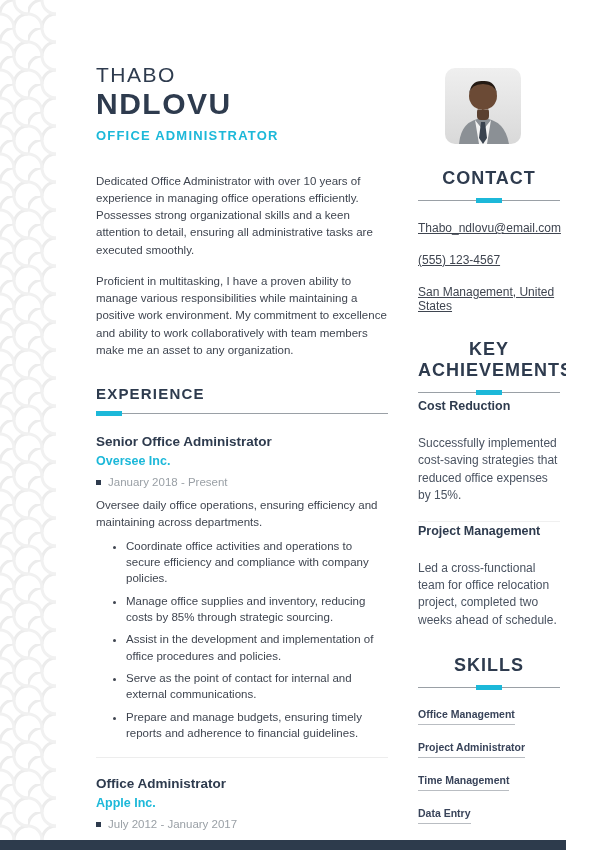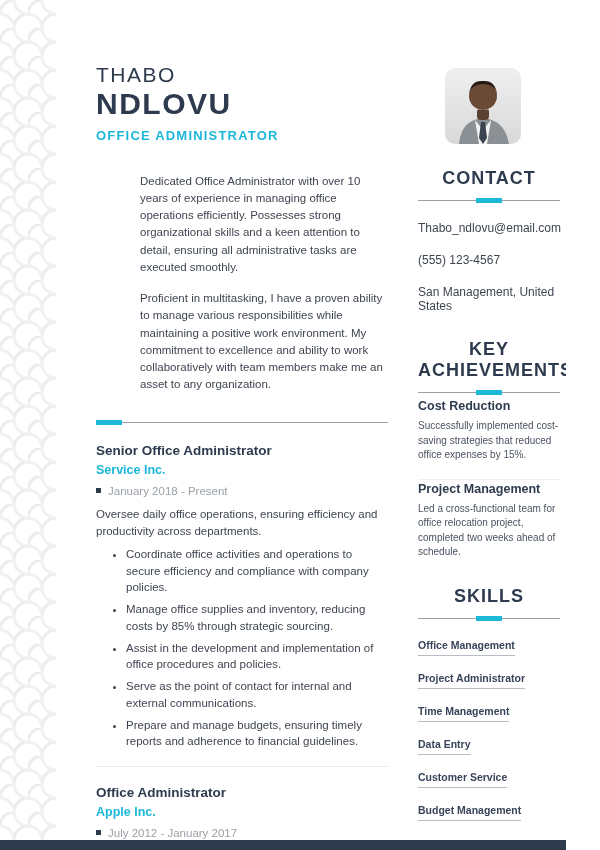--- a/index.html
+++ b/index.html
@@ -10,21 +10,21 @@
   
   .pattern-strip{position:absolute;left:0;top:0;width:56px;height:840px;}
   
   .bottom-bar{position:absolute;left:0;bottom:0;width:600px;height:10px;background:#2d3b4c;}
 
   
   .main-col{position:absolute;left:96px;top:62px;width:292px;}
   .first-name{font-size:21px;letter-spacing:1.5px;font-weight:500;color:#2e3b4e;line-height:1.2;}
   .last-name{font-size:30px;letter-spacing:1.5px;font-weight:800;color:#2e3b4e;line-height:1.15;}
   .job-title-top{font-size:13px;letter-spacing:1.2px;font-weight:700;color:#1cb8d9;margin-top:6px;}
-  .summary{margin-top:30px;margin-left:44px;}
+  .summary{margin-top:30px;}
   .summary p{margin:0 0 14px 0;font-size:11.5px;line-height:1.5;color:#3f4550;}
 
   .section{margin-top:26px;}
   .section-heading{font-size:15px;font-weight:800;letter-spacing:1.2px;color:#2e3b4e;}
   .rule{position:relative;height:5px;margin-top:9px;margin-bottom:4px;}
   .rule .line{position:absolute;left:0;right:0;top:2px;height:1px;background:#9aa0a6;}
   .rule .accent{position:absolute;top:0;width:26px;height:5px;background:#1cb8d9;}
   .rule .accent.left{left:0;}
   .rule .accent.center{left:50%;margin-left:-13px;}
 
@@ -36,23 +36,23 @@
   .date-square{display:inline-block;width:5px;height:5px;background:#2e3b4e;margin-right:7px;}
   .job-desc{font-size:11.5px;line-height:1.5;color:#3f4550;margin-top:9px;}
   ul.bullets{margin:4px 0 0 0;padding-left:30px;}
   ul.bullets li{font-size:11.5px;line-height:1.42;color:#3f4550;margin-top:6px;}
 
   
   .photo{position:absolute;left:445px;top:68px;width:76px;height:76px;border-radius:10px;overflow:hidden;}
   .side-col{position:absolute;left:418px;top:168px;width:142px;}
   .side-heading{font-size:18px;font-weight:800;letter-spacing:1px;color:#2e3b4e;text-align:center;}
   .side-section{margin-bottom:26px;}
-  .contact-item{font-size:12px;color:#3f4550;margin-top:18px;}
+  .contact-item{font-size:12px;color:#3f4550;margin-top:18px;text-decoration:underline;}
   .ach-title{font-size:12.5px;font-weight:800;color:#2e3b4e;margin-top:2px;}
-  .ach-text{font-size:10px;line-height:1.45;color:#4a5361;margin-top:6px;}
+  .ach-text{font-size:12px;line-height:1.45;color:#4a5361;margin-top:22px;}
   .ach-divider{border:none;border-top:1px solid #f0f0f0;margin:16px 0 0 0;}
   .skills-wrap{margin-top:14px;}
   .skill{display:inline-block;font-size:10.5px;font-weight:700;color:#39445a;
     border-bottom:1px solid #b9bdc2;padding-bottom:4px;margin:0 8px 12px 0;}
 </style>
 </head>
 <body>
 
 <div class="page">
 
@@ -93,33 +93,34 @@
     <div class="first-name">THABO</div>
     <div class="last-name">NDLOVU</div>
     <div class="job-title-top">OFFICE ADMINISTRATOR</div>
 
     <div class="summary">
       <p>Dedicated Office Administrator with over 10 years of experience in managing office operations efficiently. Possesses strong organizational skills and a keen attention to detail, ensuring all administrative tasks are executed smoothly.</p>
       <p>Proficient in multitasking, I have a proven ability to manage various responsibilities while maintaining a positive work environment. My commitment to excellence and ability to work collaboratively with team members make me an asset to any organization.</p>
     </div>
 
     <div class="section">
+      <div class="section-heading">EXPERIENCE</div>
       <div class="rule">
         <div class="line"></div>
         <div class="accent left"></div>
       </div>
 
       <div class="job">
         <div class="job-title">Senior Office Administrator</div>
-        <div class="company">Service Inc.</div>
+        <div class="company">Oversee Inc.</div>
         <div class="date-row">
           <span class="date-square"></span>
           <span>January 2018 - Present</span>
         </div>
-        <div class="job-desc">Oversee daily office operations, ensuring efficiency and productivity across departments.</div>
+        <div class="job-desc">Oversee daily office operations, ensuring efficiency and maintaining across departments.</div>
         <ul class="bullets">
           <li>Coordinate office activities and operations to secure efficiency and compliance with company policies.</li>
           <li>Manage office supplies and inventory, reducing costs by 85% through strategic sourcing.</li>
           <li>Assist in the development and implementation of office procedures and policies.</li>
           <li>Serve as the point of contact for internal and external communications.</li>
           <li>Prepare and manage budgets, ensuring timely reports and adherence to financial guidelines.</li>
         </ul>
       </div>
 
       <hr class="job-divider">

